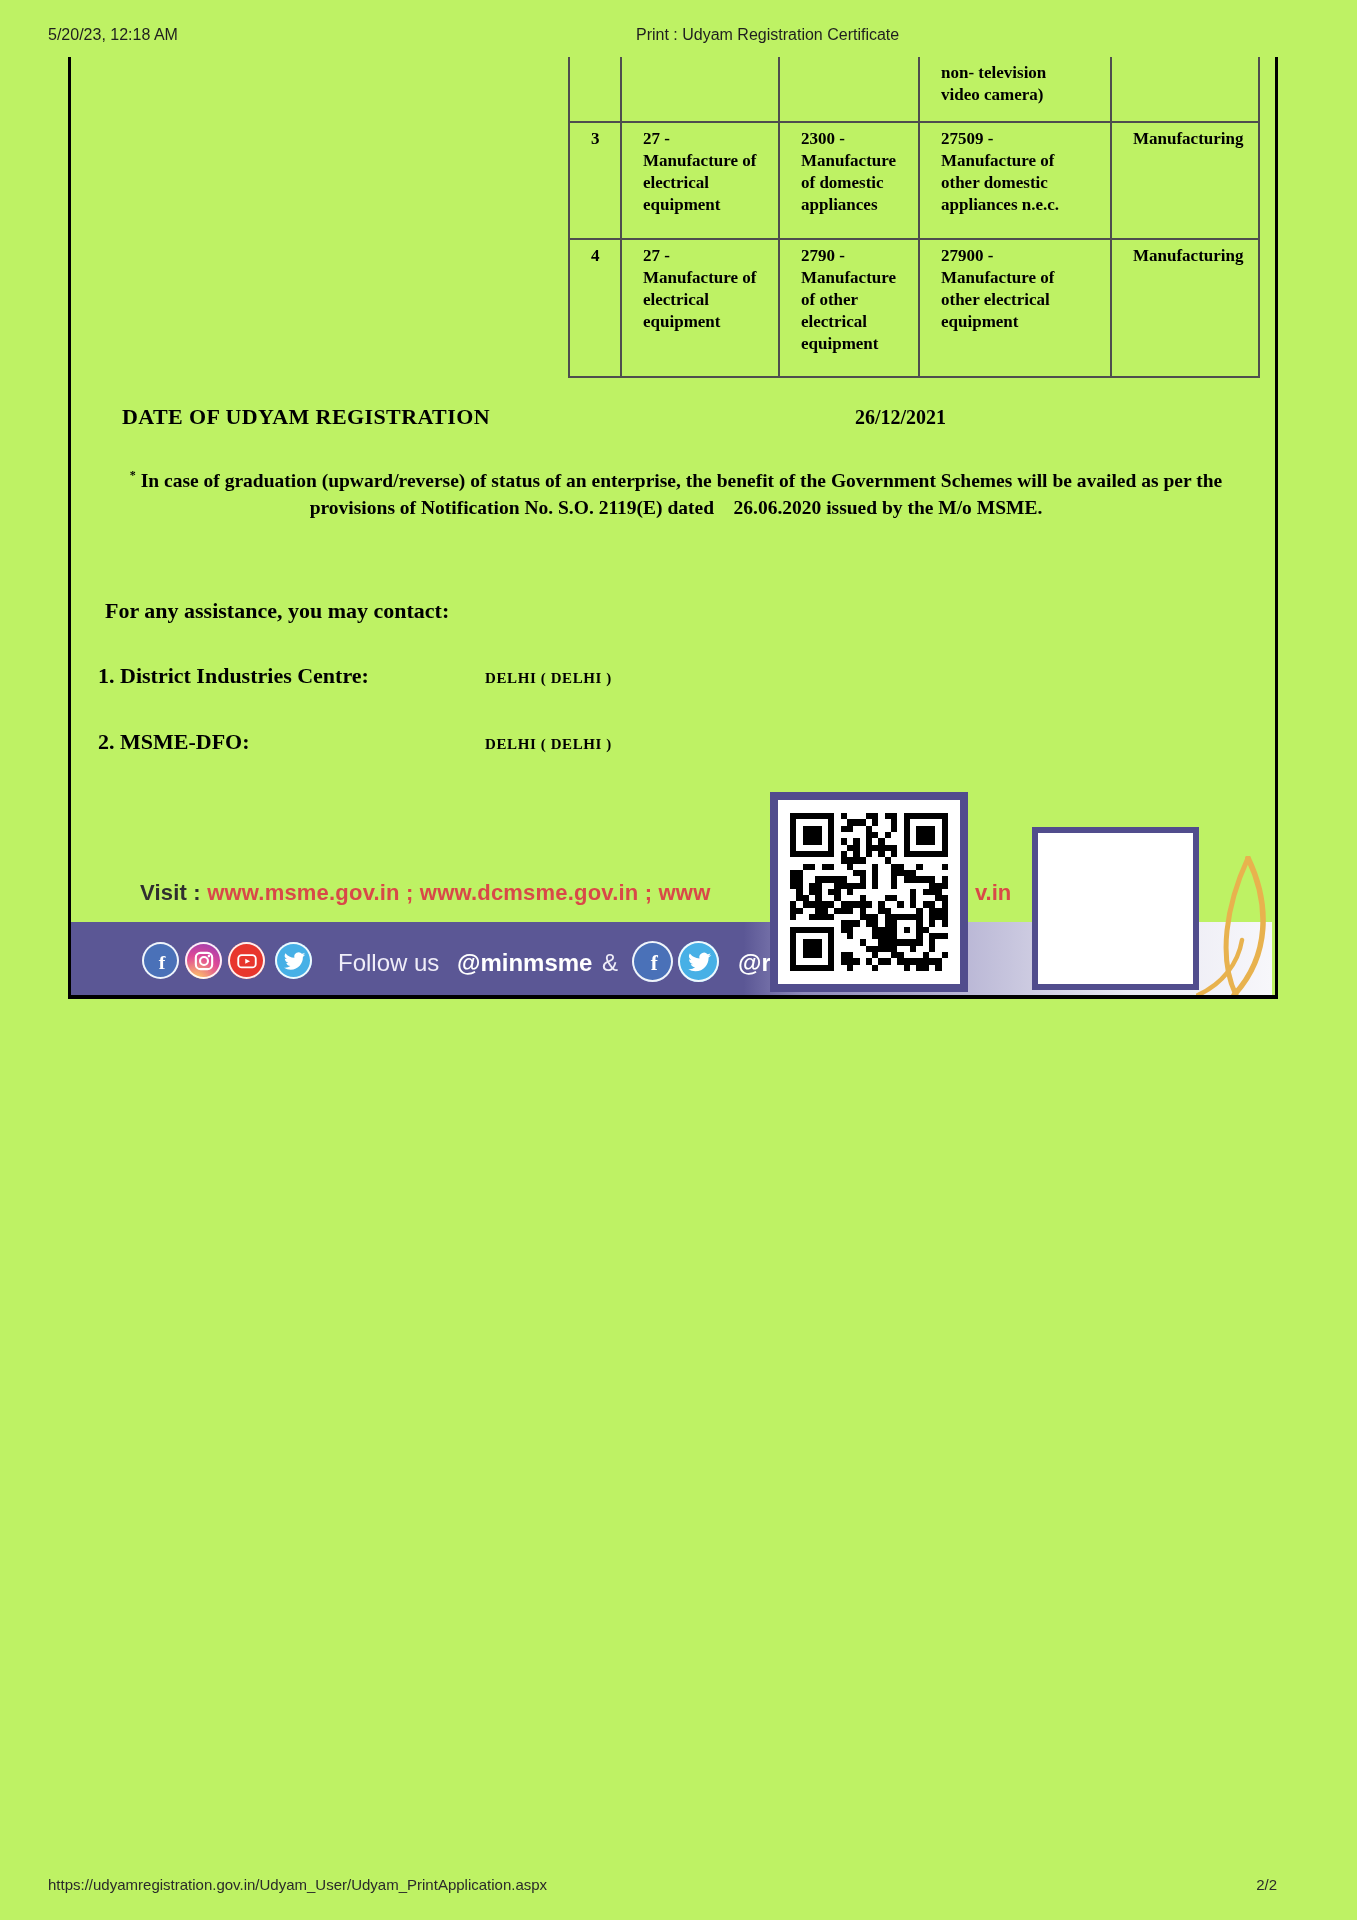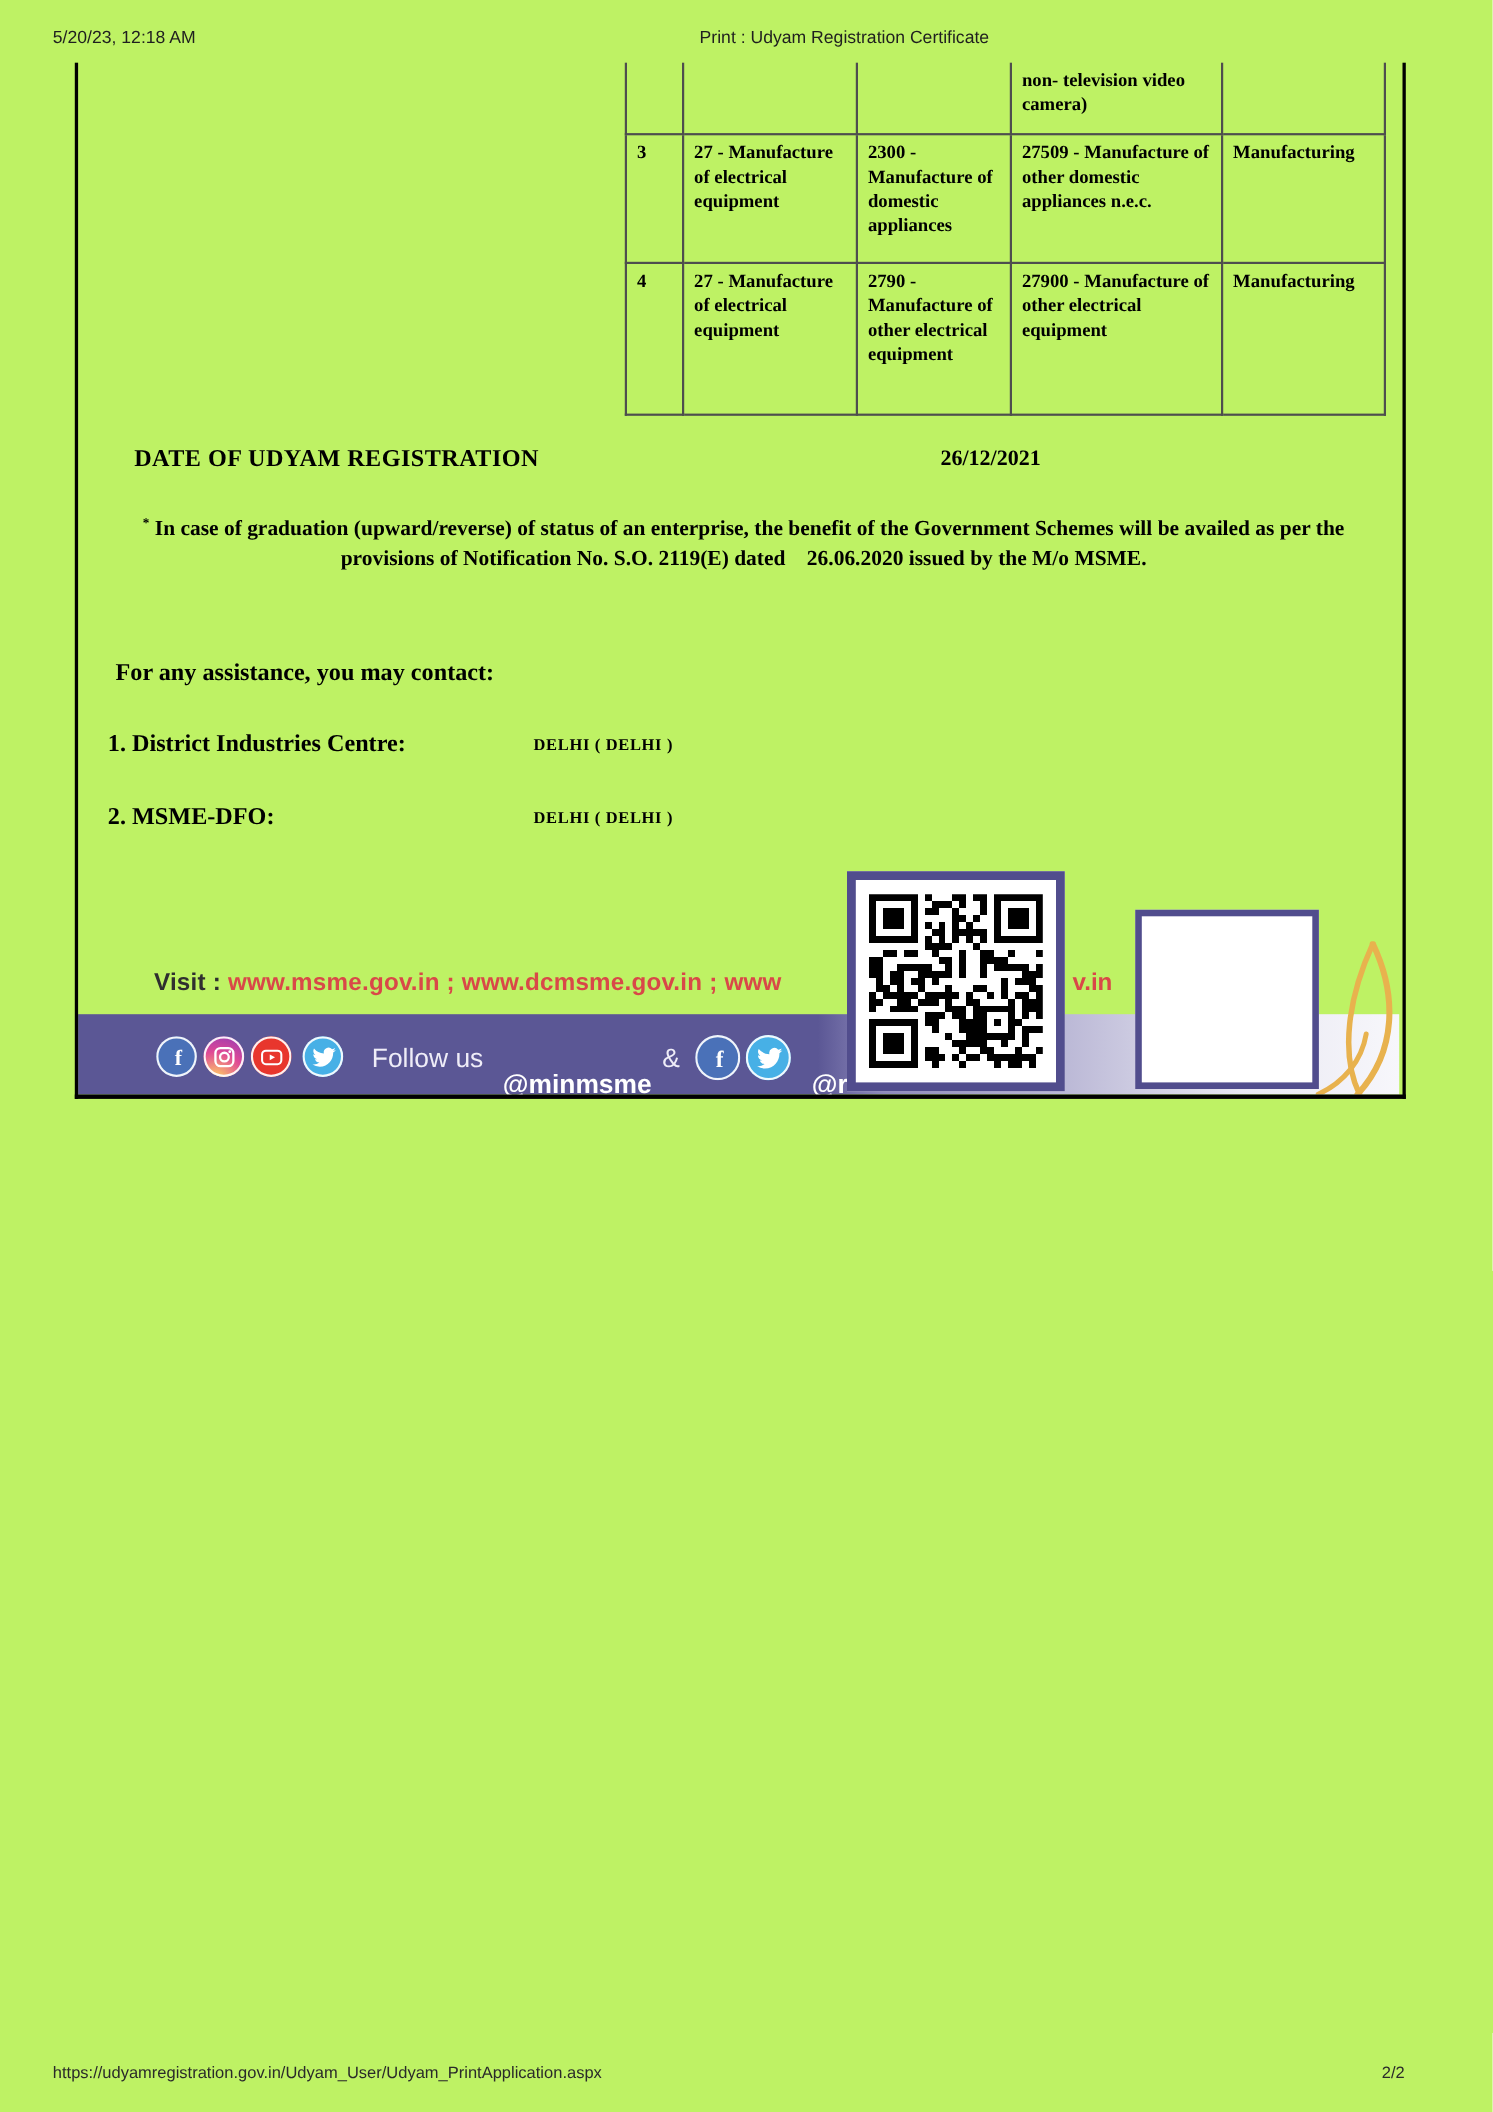--- a/index.html
+++ b/index.html
@@ -12,21 +12,21 @@
   .pfoot{font:15px "Liberation Sans",sans-serif;color:#2a2a2a;white-space:nowrap;}
 
   
   .pagebox{left:68px;top:57px;width:1204px;height:938px;
            border-left:3px solid #000;border-right:3px solid #000;border-bottom:4px solid #000;
            z-index:6;pointer-events:none;}
 
   
   table.nic{position:absolute;left:568px;top:57px;width:690px;border-collapse:collapse;
             table-layout:fixed;font-weight:bold;font-size:17px;line-height:1.3;}
-  table.nic td{border:2px solid #4e4e4e;vertical-align:top;padding:5px 9px;overflow:hidden;}
+  table.nic td{border:2px solid #4e4e4e;vertical-align:top;padding:5px 21px;overflow:hidden;}
   table.nic tr.cut td{border-top:none;}
   .datelabel{left:122px;top:404px;font-size:22px;font-weight:bold;letter-spacing:.4px;}
   .dateval{left:855px;top:406px;font-size:20px;font-weight:bold;}
 
   .footnote{left:87px;top:462px;width:1178px;margin:0;font-size:19.5px;font-weight:bold;
             line-height:27px;white-space:pre-wrap;text-align:center;}
   .footnote sup{font-size:12px;}
 
   .disclaimer{left:88px;top:530px;width:1180px;margin:0;font-size:18px;line-height:27px;text-align:center;}
   .dlink{color:#bb3b2e;text-decoration:none;cursor:pointer;}
@@ -47,21 +47,21 @@
                      #c6c4dd 78%,#e9e8f2 88%,#f7f7fb 100%);}
   .sicon{position:absolute;border-radius:50%;display:flex;align-items:center;justify-content:center;
          box-shadow:inset 0 0 0 2px rgba(255,255,255,.92);}
   .sicon svg{display:block;}
   .fb{background:#4a71b8;}
   .ig{background:radial-gradient(circle at 30% 110%,#fdc468 10%,#df4996 55%,#8a3ab9 100%);}
   .yt{background:#e8362d;}
   .tw{background:#47b0e6;}
   .bannertext{position:absolute;top:27px;font-family:"Liberation Sans",sans-serif;font-size:24px;
               color:#efedf8;white-space:nowrap;}
-  .bt-bold{font-weight:bold;color:#ffffff;margin-top:24px;}
+  .bt-bold{font-weight:bold;color:#ffffff;}
 
   .qrbox{left:770px;top:792px;width:198px;height:200px;background:#fff;border:8px solid #514d8d;
          box-sizing:border-box;z-index:3;display:flex;align-items:center;justify-content:center;}
   .qrbox svg{width:158px;height:158px;shape-rendering:crispEdges;}
   .box2{left:1032px;top:827px;width:167px;height:163px;background:#fff;border:6px solid #514d8d;
         box-sizing:border-box;z-index:3;}
   .gold{left:1196px;top:856px;z-index:2;}
 </style>
 </head>
 <body>

